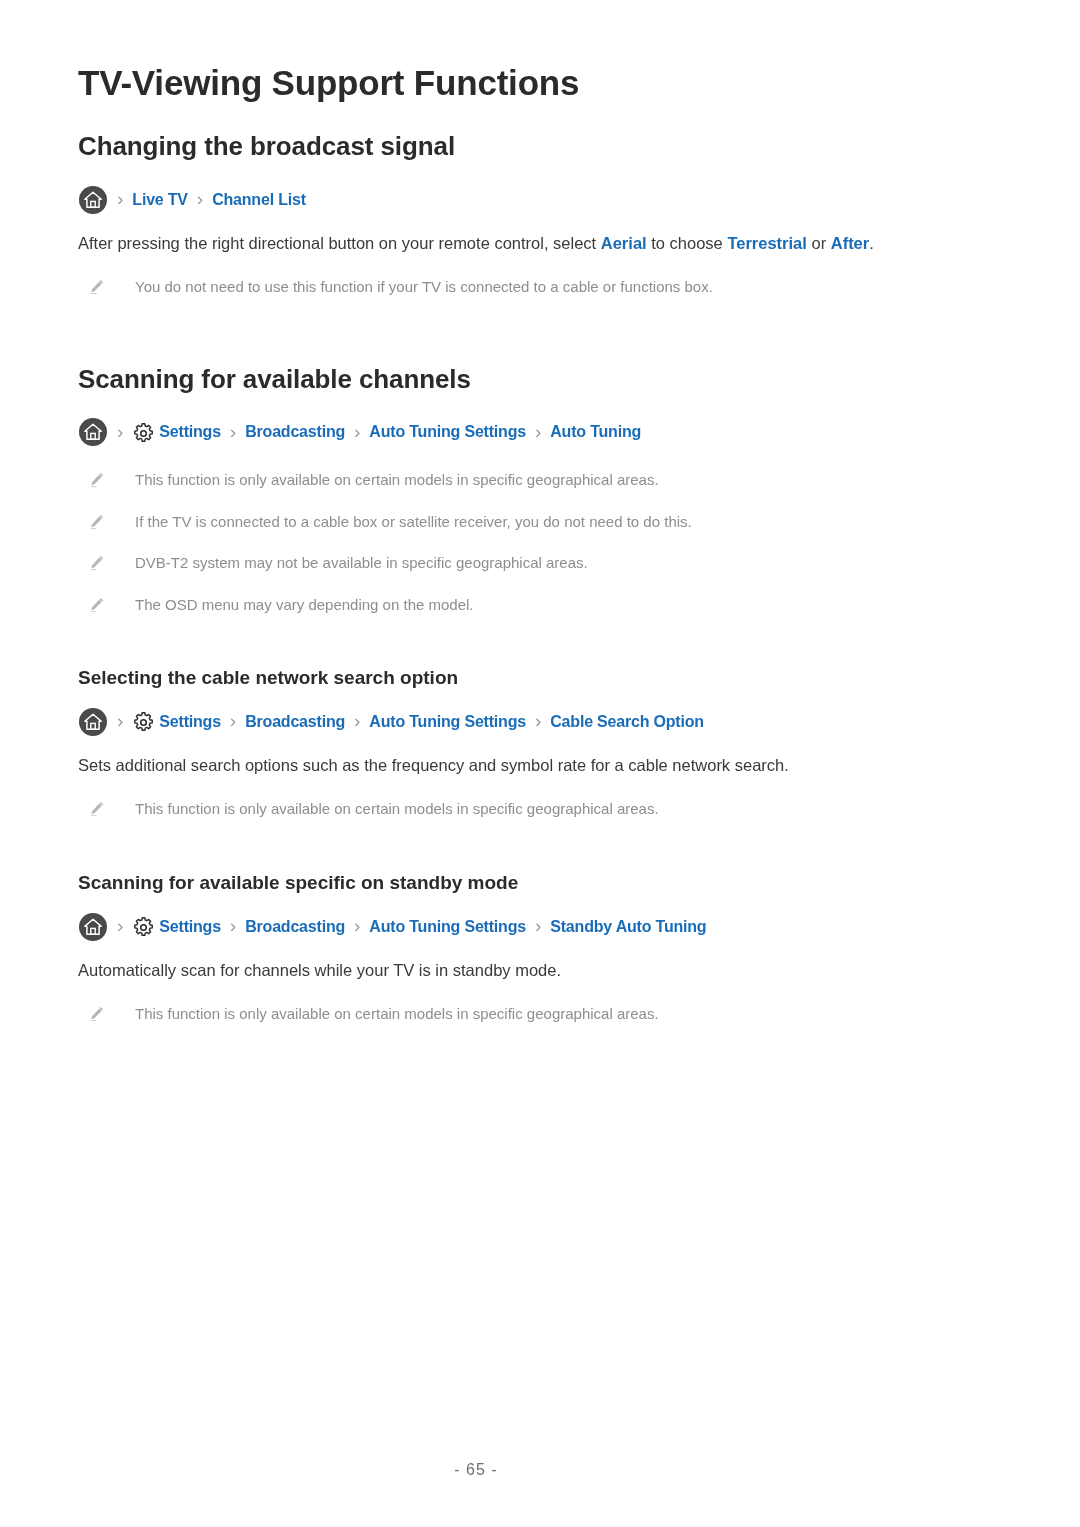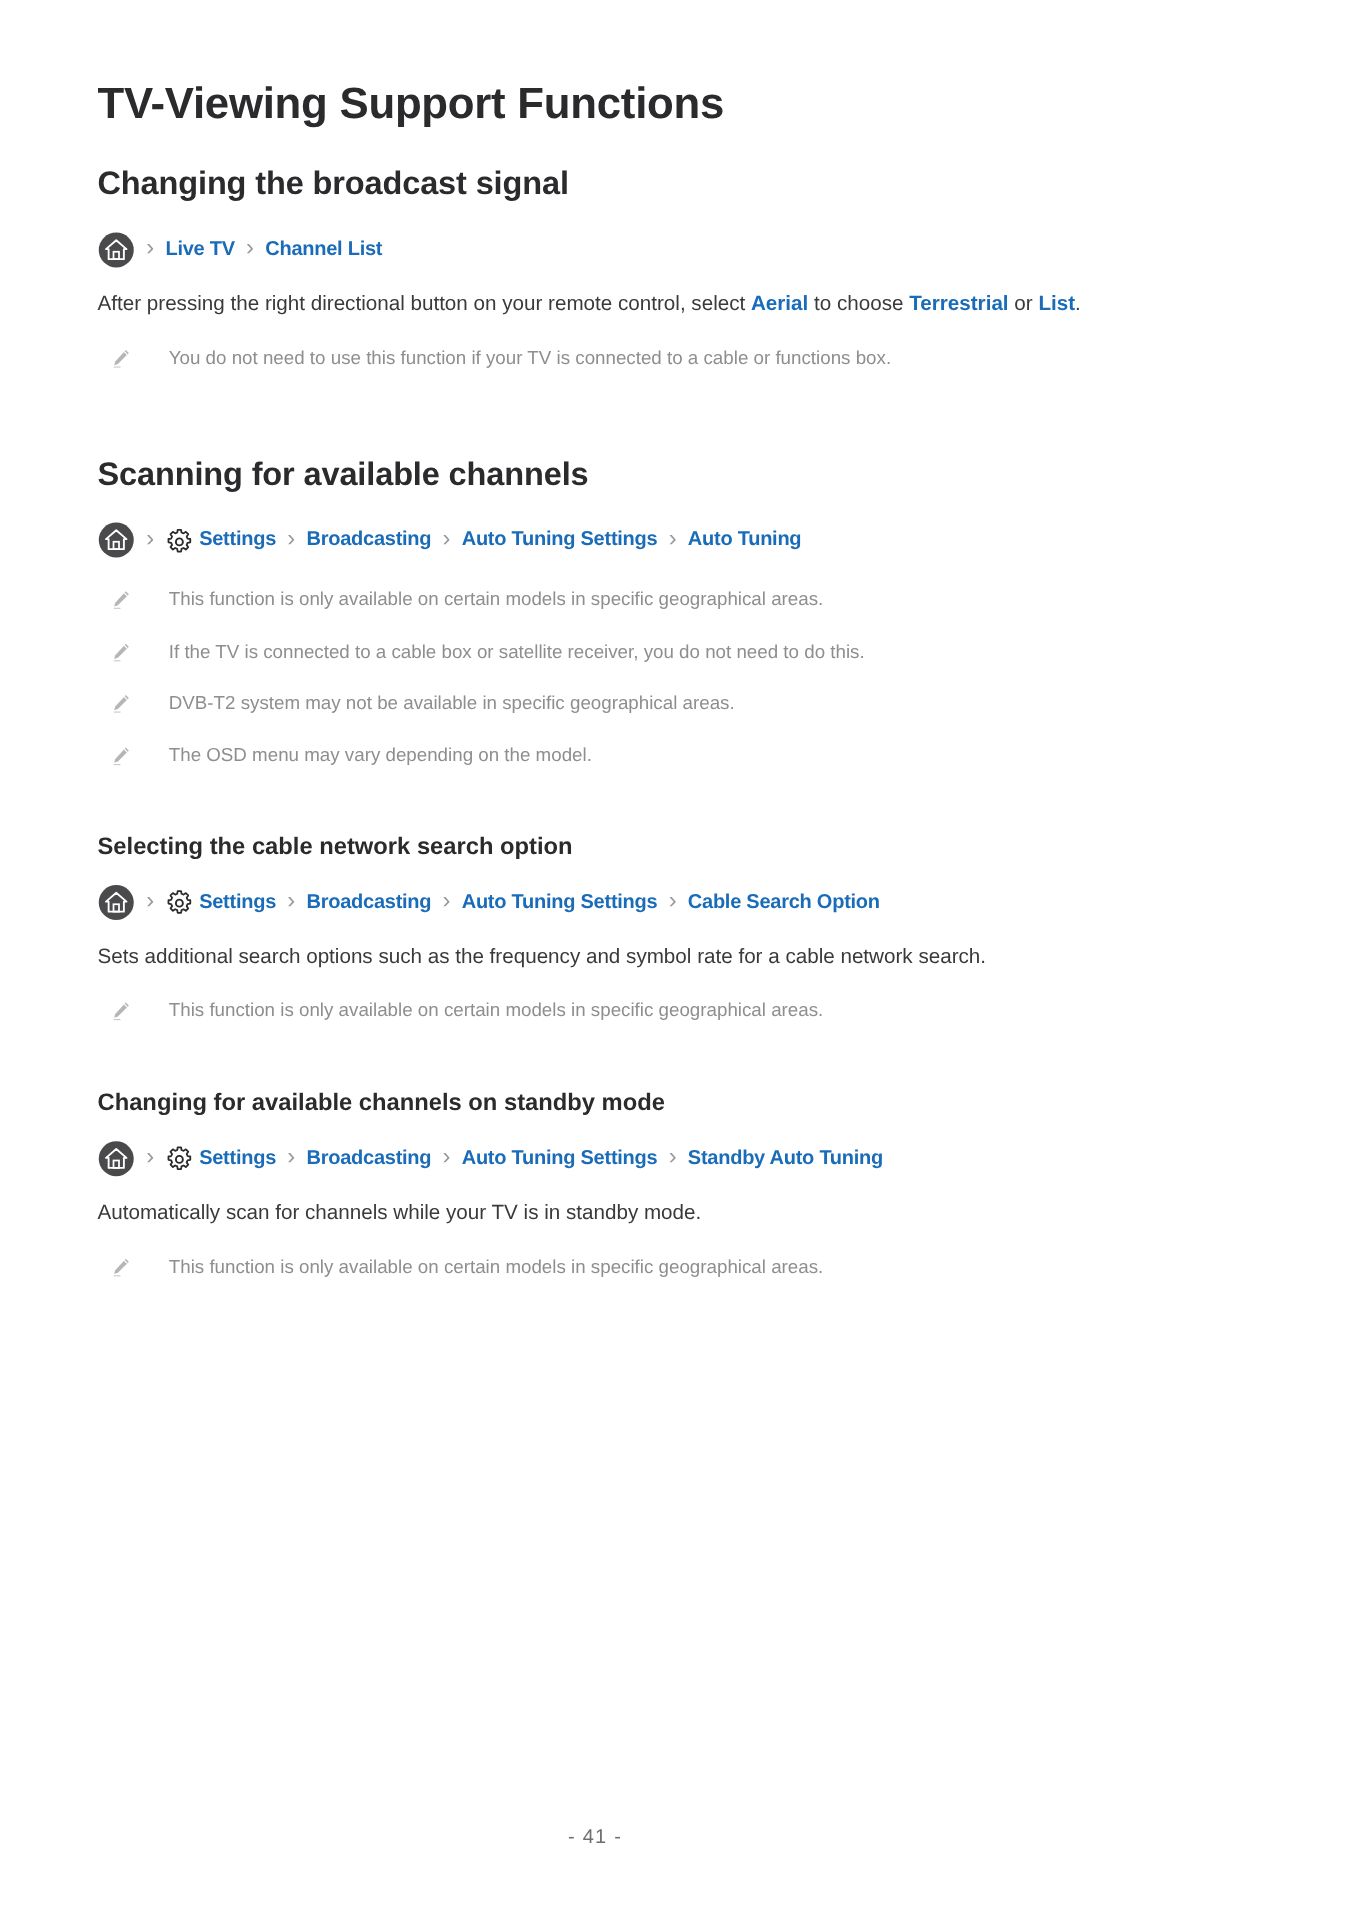--- a/index.html
+++ b/index.html
@@ -170,21 +170,21 @@
           <rect x="12.8" y="16.4" width="4.4" height="5.9" fill="none" stroke="#ffffff" stroke-width="1.4"></rect>
         </svg>
       </span>
       <span class="sep">›</span>
       <span class="crumb">Live TV</span>
       <span class="sep">›</span>
       <span class="crumb">Channel List</span>
     </div>
 
     <p class="para">
-      <span>After pressing the right directional button on your remote control, select </span><span class="lnk">Aerial</span><span> to choose </span><span class="lnk">Terrestrial</span><span> or </span><span class="lnk">List</span><span>.</span>
+      <span>After pressing the right directional button on your remote control, select </span><span class="lnk">Aerial</span><span> to choose </span><span class="lnk">Terrestrial</span><span> or </span><span class="lnk">After</span><span>.</span>
     </p>
 
     <div class="notes">
       <div class="note">
         <span class="pencil-icon">
           <svg viewBox="0 0 17 17" width="17" height="17" aria-hidden="true">
             <path d="M12.6 1.9 L15.1 4.4 L6.3 13.2 L3.3 14.2 L4.2 11.2 Z" fill="#b6b6b8"></path>
             <path d="M11.3 3.2 L13.8 5.7" stroke="#ffffff" stroke-width="0.9"></path>
             <rect x="3.0" y="15.2" width="5.4" height="0.9" fill="#c9c9cb"></rect>
           </svg>
@@ -306,21 +306,21 @@
             <path d="M11.3 3.2 L13.8 5.7" stroke="#ffffff" stroke-width="0.9"></path>
             <rect x="3.0" y="15.2" width="5.4" height="0.9" fill="#c9c9cb"></rect>
           </svg>
         </span>
         <span class="note-text">This function is only available on certain models in specific geographical areas.</span>
       </div>
     </div>
   </div>
 
   <div class="sub-block">
-    <h3 class="h3">Changing for available channels on standby mode</h3>
+    <h3 class="h3">Scanning for available specific on standby mode</h3>
 
     <div class="path">
       <span class="home-icon">
         <svg viewBox="0 0 30 30" width="30" height="30" aria-hidden="true">
           <circle cx="15" cy="15" r="14" fill="#4a4a4c"></circle>
           <path d="M15 7.2 L23.2 14.3 L21.1 14.3 L21.1 22.3 L8.9 22.3 L8.9 14.3 L6.8 14.3 Z" fill="none" stroke="#ffffff" stroke-width="1.5" stroke-linejoin="round"></path>
           <rect x="12.8" y="16.4" width="4.4" height="5.9" fill="none" stroke="#ffffff" stroke-width="1.4"></rect>
         </svg>
       </span>
       <span class="sep">›</span>
@@ -350,15 +350,15 @@
             <path d="M12.6 1.9 L15.1 4.4 L6.3 13.2 L3.3 14.2 L4.2 11.2 Z" fill="#b6b6b8"></path>
             <path d="M11.3 3.2 L13.8 5.7" stroke="#ffffff" stroke-width="0.9"></path>
             <rect x="3.0" y="15.2" width="5.4" height="0.9" fill="#c9c9cb"></rect>
           </svg>
         </span>
         <span class="note-text">This function is only available on certain models in specific geographical areas.</span>
       </div>
     </div>
   </div>
 
-  <div class="page-number">- 41 -</div>
+  <div class="page-number">- 65 -</div>
 
 </div>
 
 </body></html>

